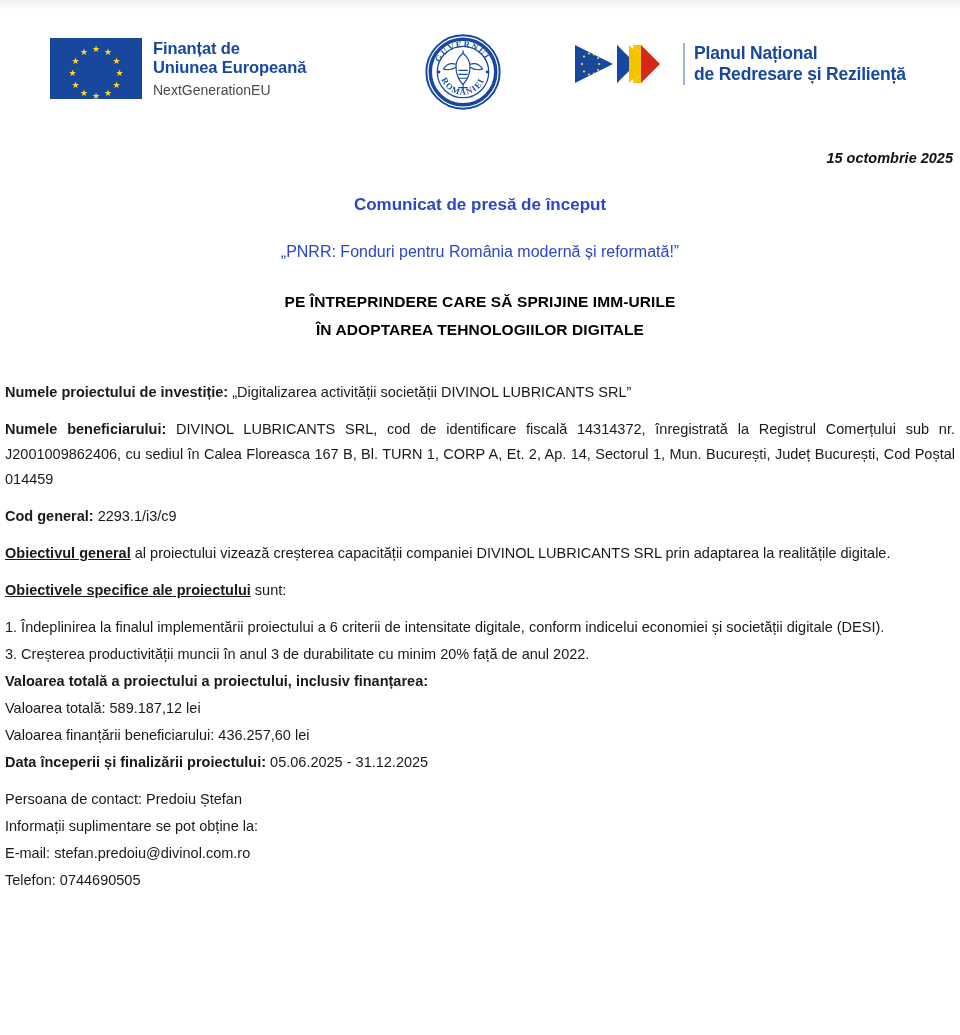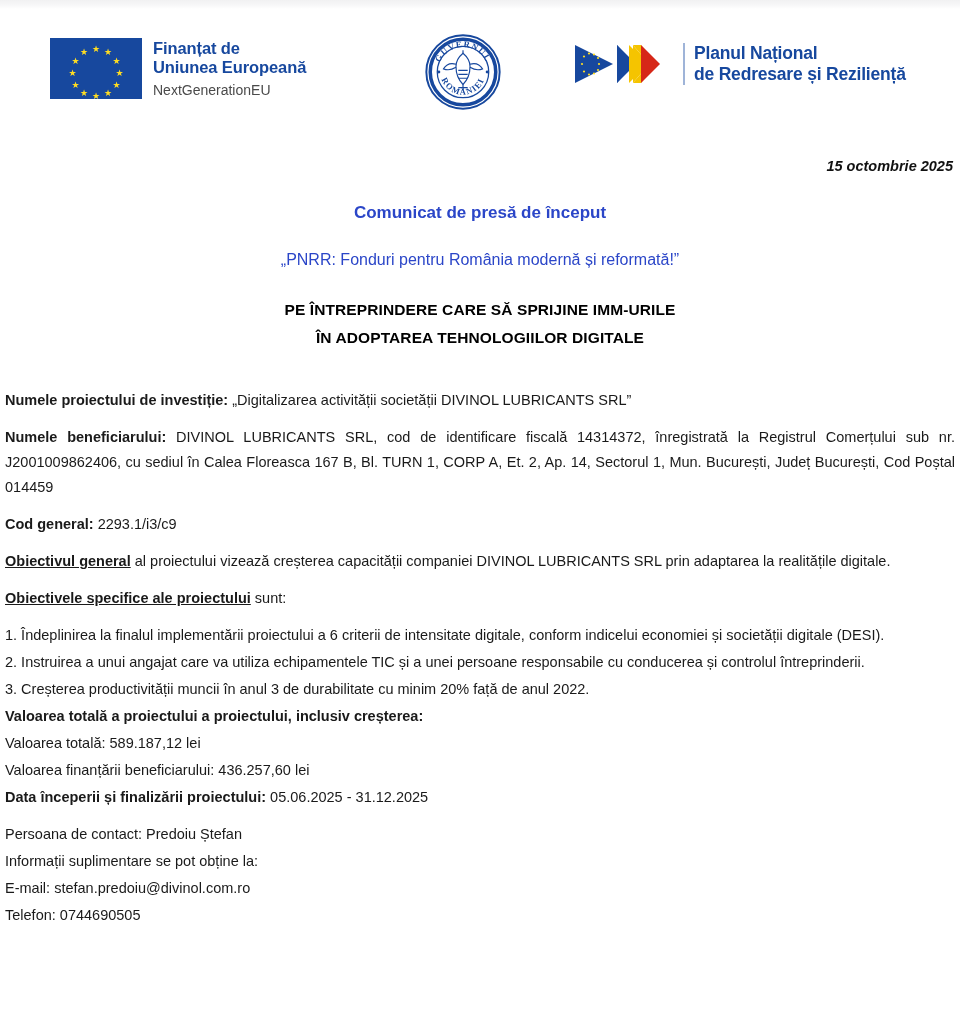--- a/index.html
+++ b/index.html
@@ -118,21 +118,20 @@
     width: 950px;
   }
   .date-line {
     text-align: right;
     font-weight: bold;
     font-style: italic;
     font-size: 14.5px;
     color: #111111;
     padding-right: 2px;
     margin-bottom: 26px;
-    margin-top: 8px;
   }
   .title-main {
     text-align: center;
     color: #2b46c8;
     font-weight: bold;
     font-size: 17px;
     line-height: 26px;
     margin-bottom: 24px;
   }
   .title-sub {
@@ -286,24 +285,23 @@
 
       <p class="para gap-top-sm">
         <span class="bu">Obiectivul general</span><span> al proiectului vizează creșterea capacității companiei DIVINOL LUBRICANTS SRL prin adaptarea la realitățile digitale.</span>
       </p>
 
       <p class="para gap-top-sm">
         <span class="bu">Obiectivele specifice ale proiectului</span><span> sunt:</span>
       </p>
 
       <p class="para tight gap-top-sm">1. Îndeplinirea la finalul implementării proiectului a 6 criterii de intensitate digitale, conform indicelui economiei și societății digitale (DESI).</p>
-      <p class="para tight">2. Instruirea a unui angajat care va utiliza echipamentele TIC și a unei persoane responsabile cu conducerea și controlul întreprinderii.</p>
       <p class="para tight">3. Creșterea productivității muncii în anul 3 de durabilitate cu minim 20% față de anul 2022.</p>
 
-      <p class="para tight gap-top-sm b">Valoarea totală a proiectului a proiectului, inclusiv creșterea:</p>
+      <p class="para tight gap-top-sm b">Valoarea totală a proiectului a proiectului, inclusiv finanțarea:</p>
       <p class="para tight">Valoarea totală: 589.187,12 lei</p>
       <p class="para tight">Valoarea finanțării beneficiarului: 436.257,60 lei</p>
 
       <p class="para gap-top-sm">
         <span class="b">Data începerii și finalizării proiectului</span><span class="b">: </span><span>05.06.2025 - 31.12.2025</span>
       </p>
 
       <p class="para tight">Persoana de contact: Predoiu Ștefan</p>
       <p class="para tight gap-top-sm">Informații suplimentare se pot obține la:</p>
       <p class="para tight">E-mail: stefan.predoiu@divinol.com.ro</p>

